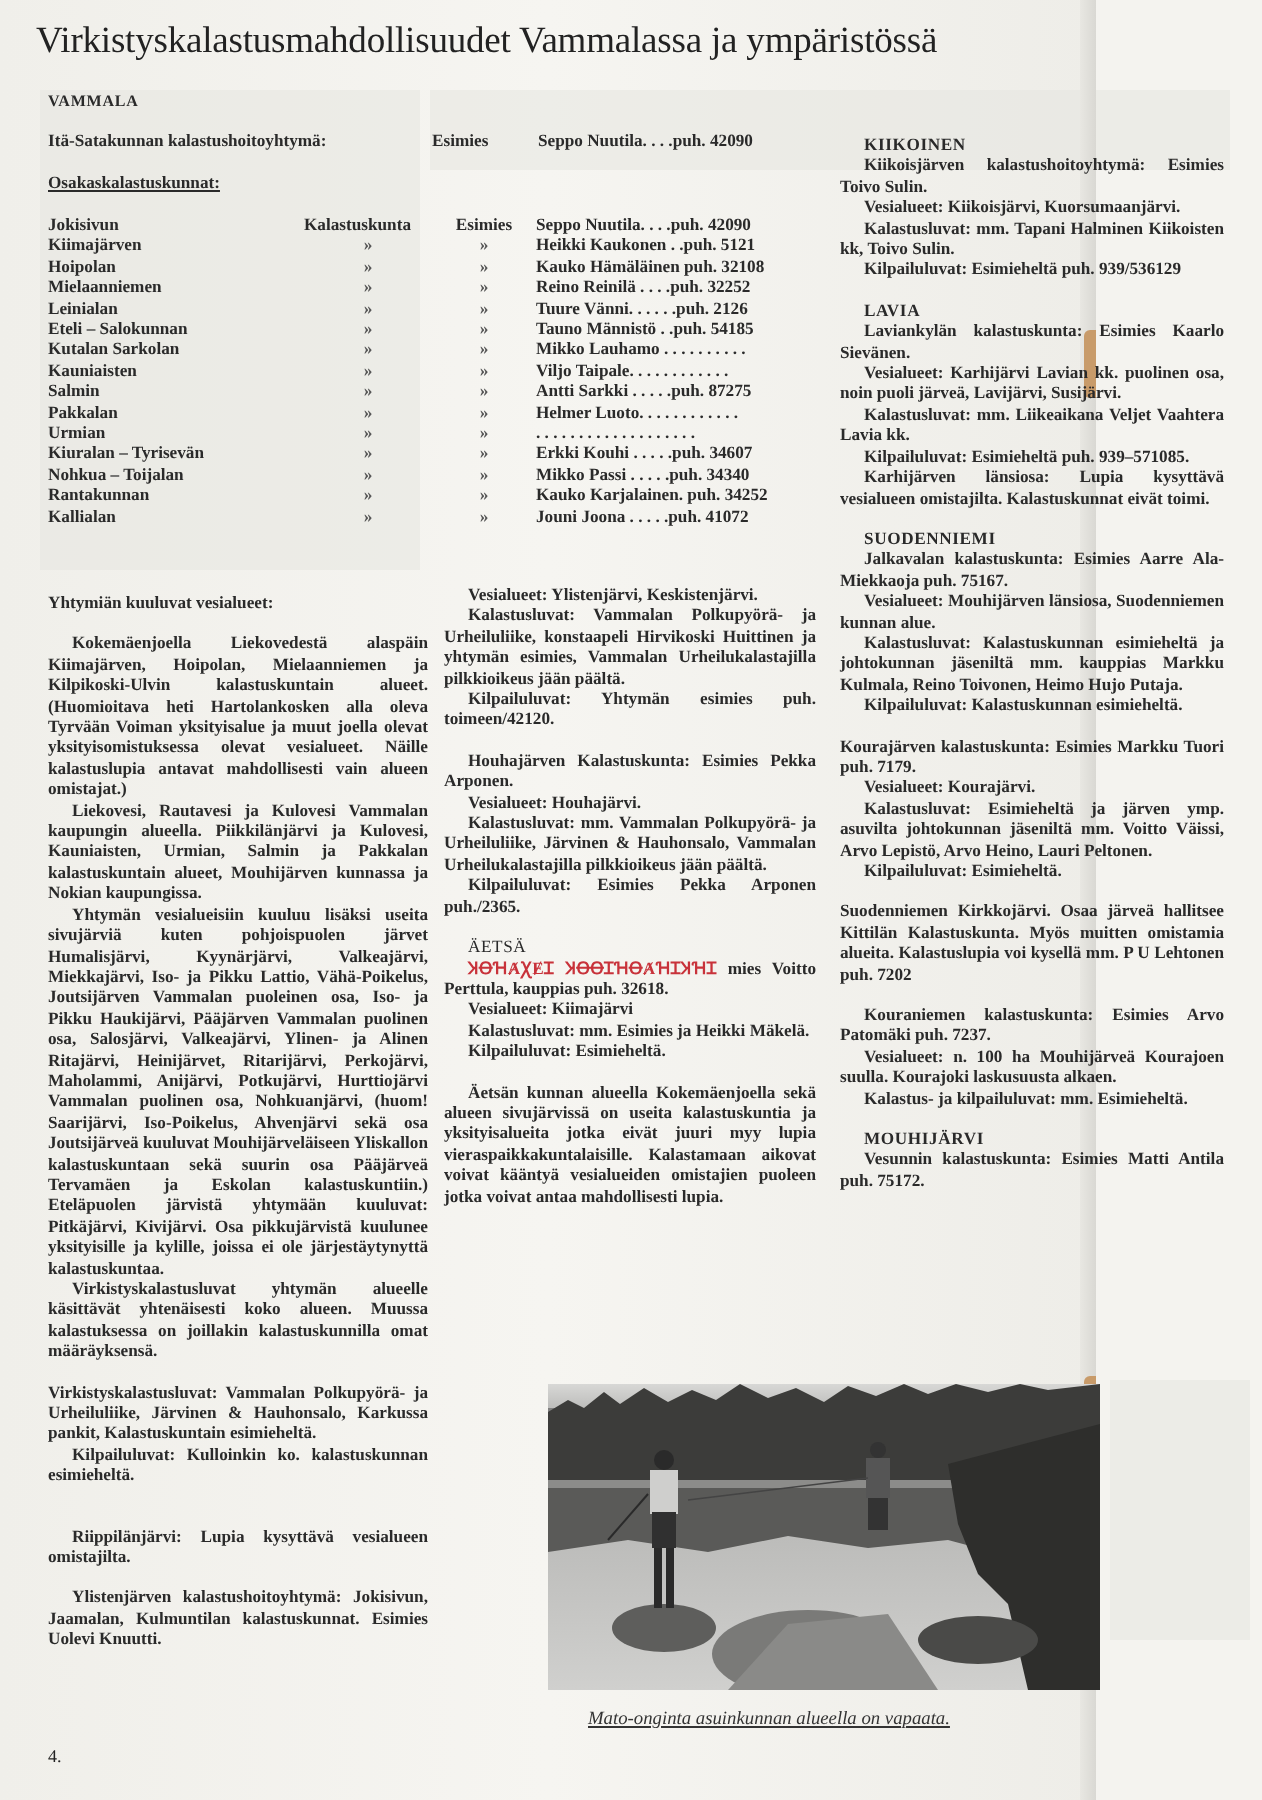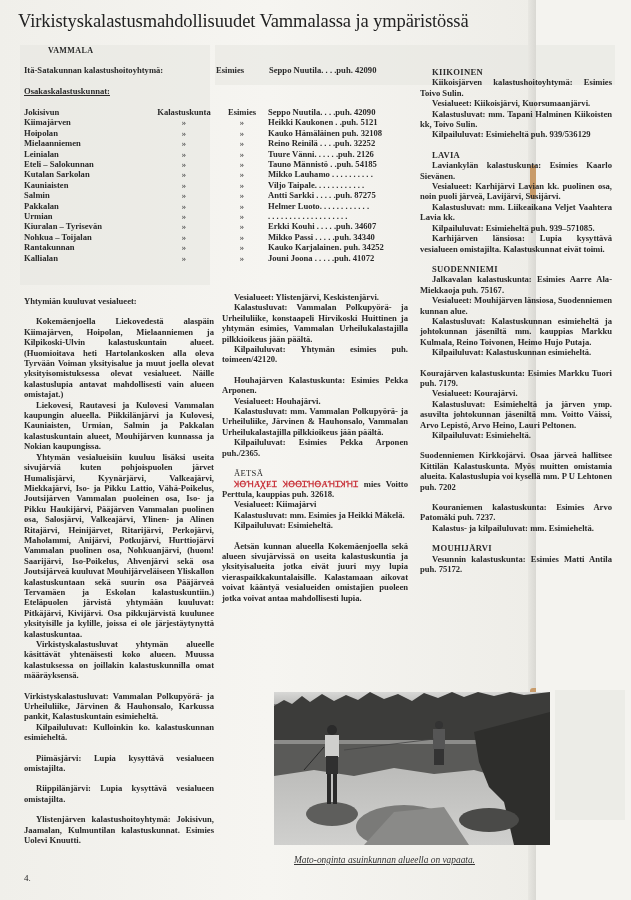--- a/index.html
+++ b/index.html
@@ -1,17 +1,17 @@
 <!DOCTYPE html>
 <html><head>
 <meta charset="utf-8">
 <style>
   html,body{margin:0;padding:0;}
   body{width:631px;height:900px;background:#f4f3ef;position:relative;overflow:hidden;font-family:"DejaVu Serif","Liberation Serif",serif;color:#222;}
-  .page{position:absolute;left:0;top:0;width:536px;height:900px;background:linear-gradient(90deg,#f0efea 0%,#f6f5f1 50%,#eeede8 100%);}
+  .page{position:absolute;left:0;top:0;width:536px;height:900px;background:linear-gradient(90deg,#f0efea 0%,#f6f5f1 50%,#eeede8 100%);padding-left:12px;}
   .ghost{position:absolute;background:#e6e5e0;opacity:.55;}
   .title{position:absolute;left:18px;top:11px;font-size:18.5px;font-family:"Liberation Serif","DejaVu Serif",serif;letter-spacing:-0.1px;color:#222;white-space:nowrap;}
   .txt{font-family:"Liberation Serif",serif;font-size:8.6px;line-height:10.4px;color:#2a2a2a;}
   .b{font-weight:bold;}
   .abs{position:absolute;}
   .col{position:absolute;text-align:justify;}
   .col p{margin:0;text-indent:12px;}
   .col p.ni{text-indent:0;}
   .col .gap{height:10px;}
   .hdr{font-weight:bold;text-indent:0;letter-spacing:.3px;}
@@ -32,31 +32,31 @@
 
   <div class="ghost" style="left:20px;top:45px;width:190px;height:240px;"></div>
   <div class="ghost" style="left:215px;top:45px;width:400px;height:40px;"></div>
   <div class="ghost" style="left:555px;top:690px;width:70px;height:130px;"></div>
   <div class="rightedge"></div>
   <div class="blob" style="top:165px;height:34px;"></div>
   <div class="blob" style="top:688px;height:26px;"></div>
 
   <div class="title">Virkistyskalastusmahdollisuudet Vammalassa ja ympäristössä</div>
 
-  <div class="abs txt b" style="left:24px;top:46px;font-size:8px;letter-spacing:.4px;margin-left:24px;">VAMMALA</div>
+  <div class="abs txt b" style="left:24px;top:46px;font-size:8px;letter-spacing:.4px;">VAMMALA</div>
   <div class="abs txt b" style="left:24px;top:65px;">Itä-Satakunnan kalastushoitoyhtymä:</div>
   <div class="abs txt b" style="left:216px;top:65px;">Esimies</div>
   <div class="abs txt b" style="left:269px;top:65px;">Seppo Nuutila. . . .puh. 42090</div>
   <div class="abs txt b" style="left:24px;top:86px;text-decoration:underline;">Osakaskalastuskunnat:</div>
 
   <table class="clubs abs txt b" style="left:24px;top:107px;">
     <tbody id="clubs-body">
         <tr>
           <td style="width:128px;">Jokisivun</td>
-          <td style="width:64px;text-align:center;">Kalastuskunta</td>
+          <td style="width:64px;text-align:left;">Kalastuskunta</td>
           <td style="width:52px;text-align:center;">Esimies</td>
           <td style="">Seppo Nuutila. . . .puh. 42090</td>
         </tr>
         <tr>
           <td style="width:128px;">Kiimajärven</td>
           <td style="width:64px;text-align:center;" class="ditto">»</td>
           <td style="width:52px;text-align:center;" class="ditto">»</td>
           <td style="">Heikki Kaukonen . .puh. 5121</td>
         </tr>
         <tr>
@@ -144,21 +144,20 @@
     <p class="ni">Yhtymiän kuuluvat vesialueet:</p>
     <div class="gap"></div>
     <p>Kokemäenjoella Liekovedestä alaspäin Kiimajärven, Hoipolan, Mielaanniemen ja Kilpikoski-Ulvin kalastuskuntain alueet. (Huomioitava heti Hartolankosken alla oleva Tyrvään Voiman yksityisalue ja muut joella olevat yksityisomistuksessa olevat vesialueet. Näille kalastuslupia antavat mahdollisesti vain alueen omistajat.)</p>
     <p>Liekovesi, Rautavesi ja Kulovesi Vammalan kaupungin alueella. Piikkilänjärvi ja Kulovesi, Kauniaisten, Urmian, Salmin ja Pakkalan kalastuskuntain alueet, Mouhijärven kunnassa ja Nokian kaupungissa.</p>
     <p>Yhtymän vesialueisiin kuuluu lisäksi useita sivujärviä kuten pohjoispuolen järvet Humalisjärvi, Kyynärjärvi, Valkeajärvi, Miekkajärvi, Iso- ja Pikku Lattio, Vähä-Poikelus, Joutsijärven Vammalan puoleinen osa, Iso- ja Pikku Haukijärvi, Pääjärven Vammalan puolinen osa, Salosjärvi, Valkeajärvi, Ylinen- ja Alinen Ritajärvi, Heinijärvet, Ritarijärvi, Perkojärvi, Maholammi, Anijärvi, Potkujärvi, Hurttiojärvi Vammalan puolinen osa, Nohkuanjärvi, (huom! Saarijärvi, Iso-Poikelus, Ahvenjärvi sekä osa Joutsijärveä kuuluvat Mouhijärveläiseen Yliskallon kalastuskuntaan sekä suurin osa Pääjärveä Tervamäen ja Eskolan kalastuskuntiin.) Eteläpuolen järvistä yhtymään kuuluvat: Pitkäjärvi, Kivijärvi. Osa pikkujärvistä kuulunee yksityisille ja kylille, joissa ei ole järjestäytynyttä kalastuskuntaa.</p>
     <p>Virkistyskalastusluvat yhtymän alueelle käsittävät yhtenäisesti koko alueen. Muussa kalastuksessa on joillakin kalastuskunnilla omat määräyksensä.</p>
     <div class="gap"></div>
     <p class="ni">Virkistyskalastusluvat: Vammalan Polkupyörä- ja Urheiluliike, Järvinen &amp; Hauhonsalo, Karkussa pankit, Kalastuskuntain esimieheltä.</p>
     <p>Kilpailuluvat: Kulloinkin ko. kalastuskunnan esimieheltä.</p>
     <div class="gap"></div>
-    <p>Piimäsjärvi: Lupia kysyttävä vesialueen omistajilta.</p>
     <div class="gap"></div>
     <p>Riippilänjärvi: Lupia kysyttävä vesialueen omistajilta.</p>
     <div class="gap"></div>
     <p>Ylistenjärven kalastushoitoyhtymä: Jokisivun, Jaamalan, Kulmuntilan kalastuskunnat. Esimies Uolevi Knuutti.</p>
   </div>
   <div class="pagenum">4.</div>
 
   <div class="col txt b" style="left:222px;top:292px;width:186px;">
     <p>Vesialueet: Ylistenjärvi, Keskistenjärvi.</p>
     <p>Kalastusluvat: Vammalan Polkupyörä- ja Urheiluliike, konstaapeli Hirvikoski Huittinen ja yhtymän esimies, Vammalan Urheilukalastajilla pilkkioikeus jään päältä.</p>
@@ -199,20 +198,21 @@
     <p>Kilpailuluvat: Kalastuskunnan esimieheltä.</p>
     <div class="gap"></div>
     <p class="ni">Kourajärven kalastuskunta: Esimies Markku Tuori puh. 7179.</p>
     <p>Vesialueet: Kourajärvi.</p>
     <p>Kalastusluvat: Esimieheltä ja järven ymp. asuvilta johtokunnan jäseniltä mm. Voitto Väissi, Arvo Lepistö, Arvo Heino, Lauri Peltonen.</p>
     <p>Kilpailuluvat: Esimieheltä.</p>
     <div class="gap"></div>
     <p class="ni">Suodenniemen Kirkkojärvi. Osaa järveä hallitsee Kittilän Kalastuskunta. Myös muitten omistamia alueita. Kalastuslupia voi kysellä mm. P U Lehtonen puh. 7202</p>
     <div class="gap"></div>
     <p>Kouraniemen kalastuskunta: Esimies Arvo Patomäki puh. 7237.</p>
+    <p>Vesialueet: n. 100 ha Mouhijärveä Kourajoen suulla. Kourajoki laskusuusta alkaen.</p>
     <p>Kalastus- ja kilpailuluvat: mm. Esimieheltä.</p>
     <div class="gap"></div>
     <p class="hdr">MOUHIJÄRVI</p>
     <p>Vesunnin kalastuskunta: Esimies Matti Antila puh. 75172.</p>
   </div>
 
   <div class="photo">
     <svg width="276" height="153" viewBox="0 0 276 153">
       <defs>
         <linearGradient id="sky" x1="0" y1="0" x2="0" y2="1">

